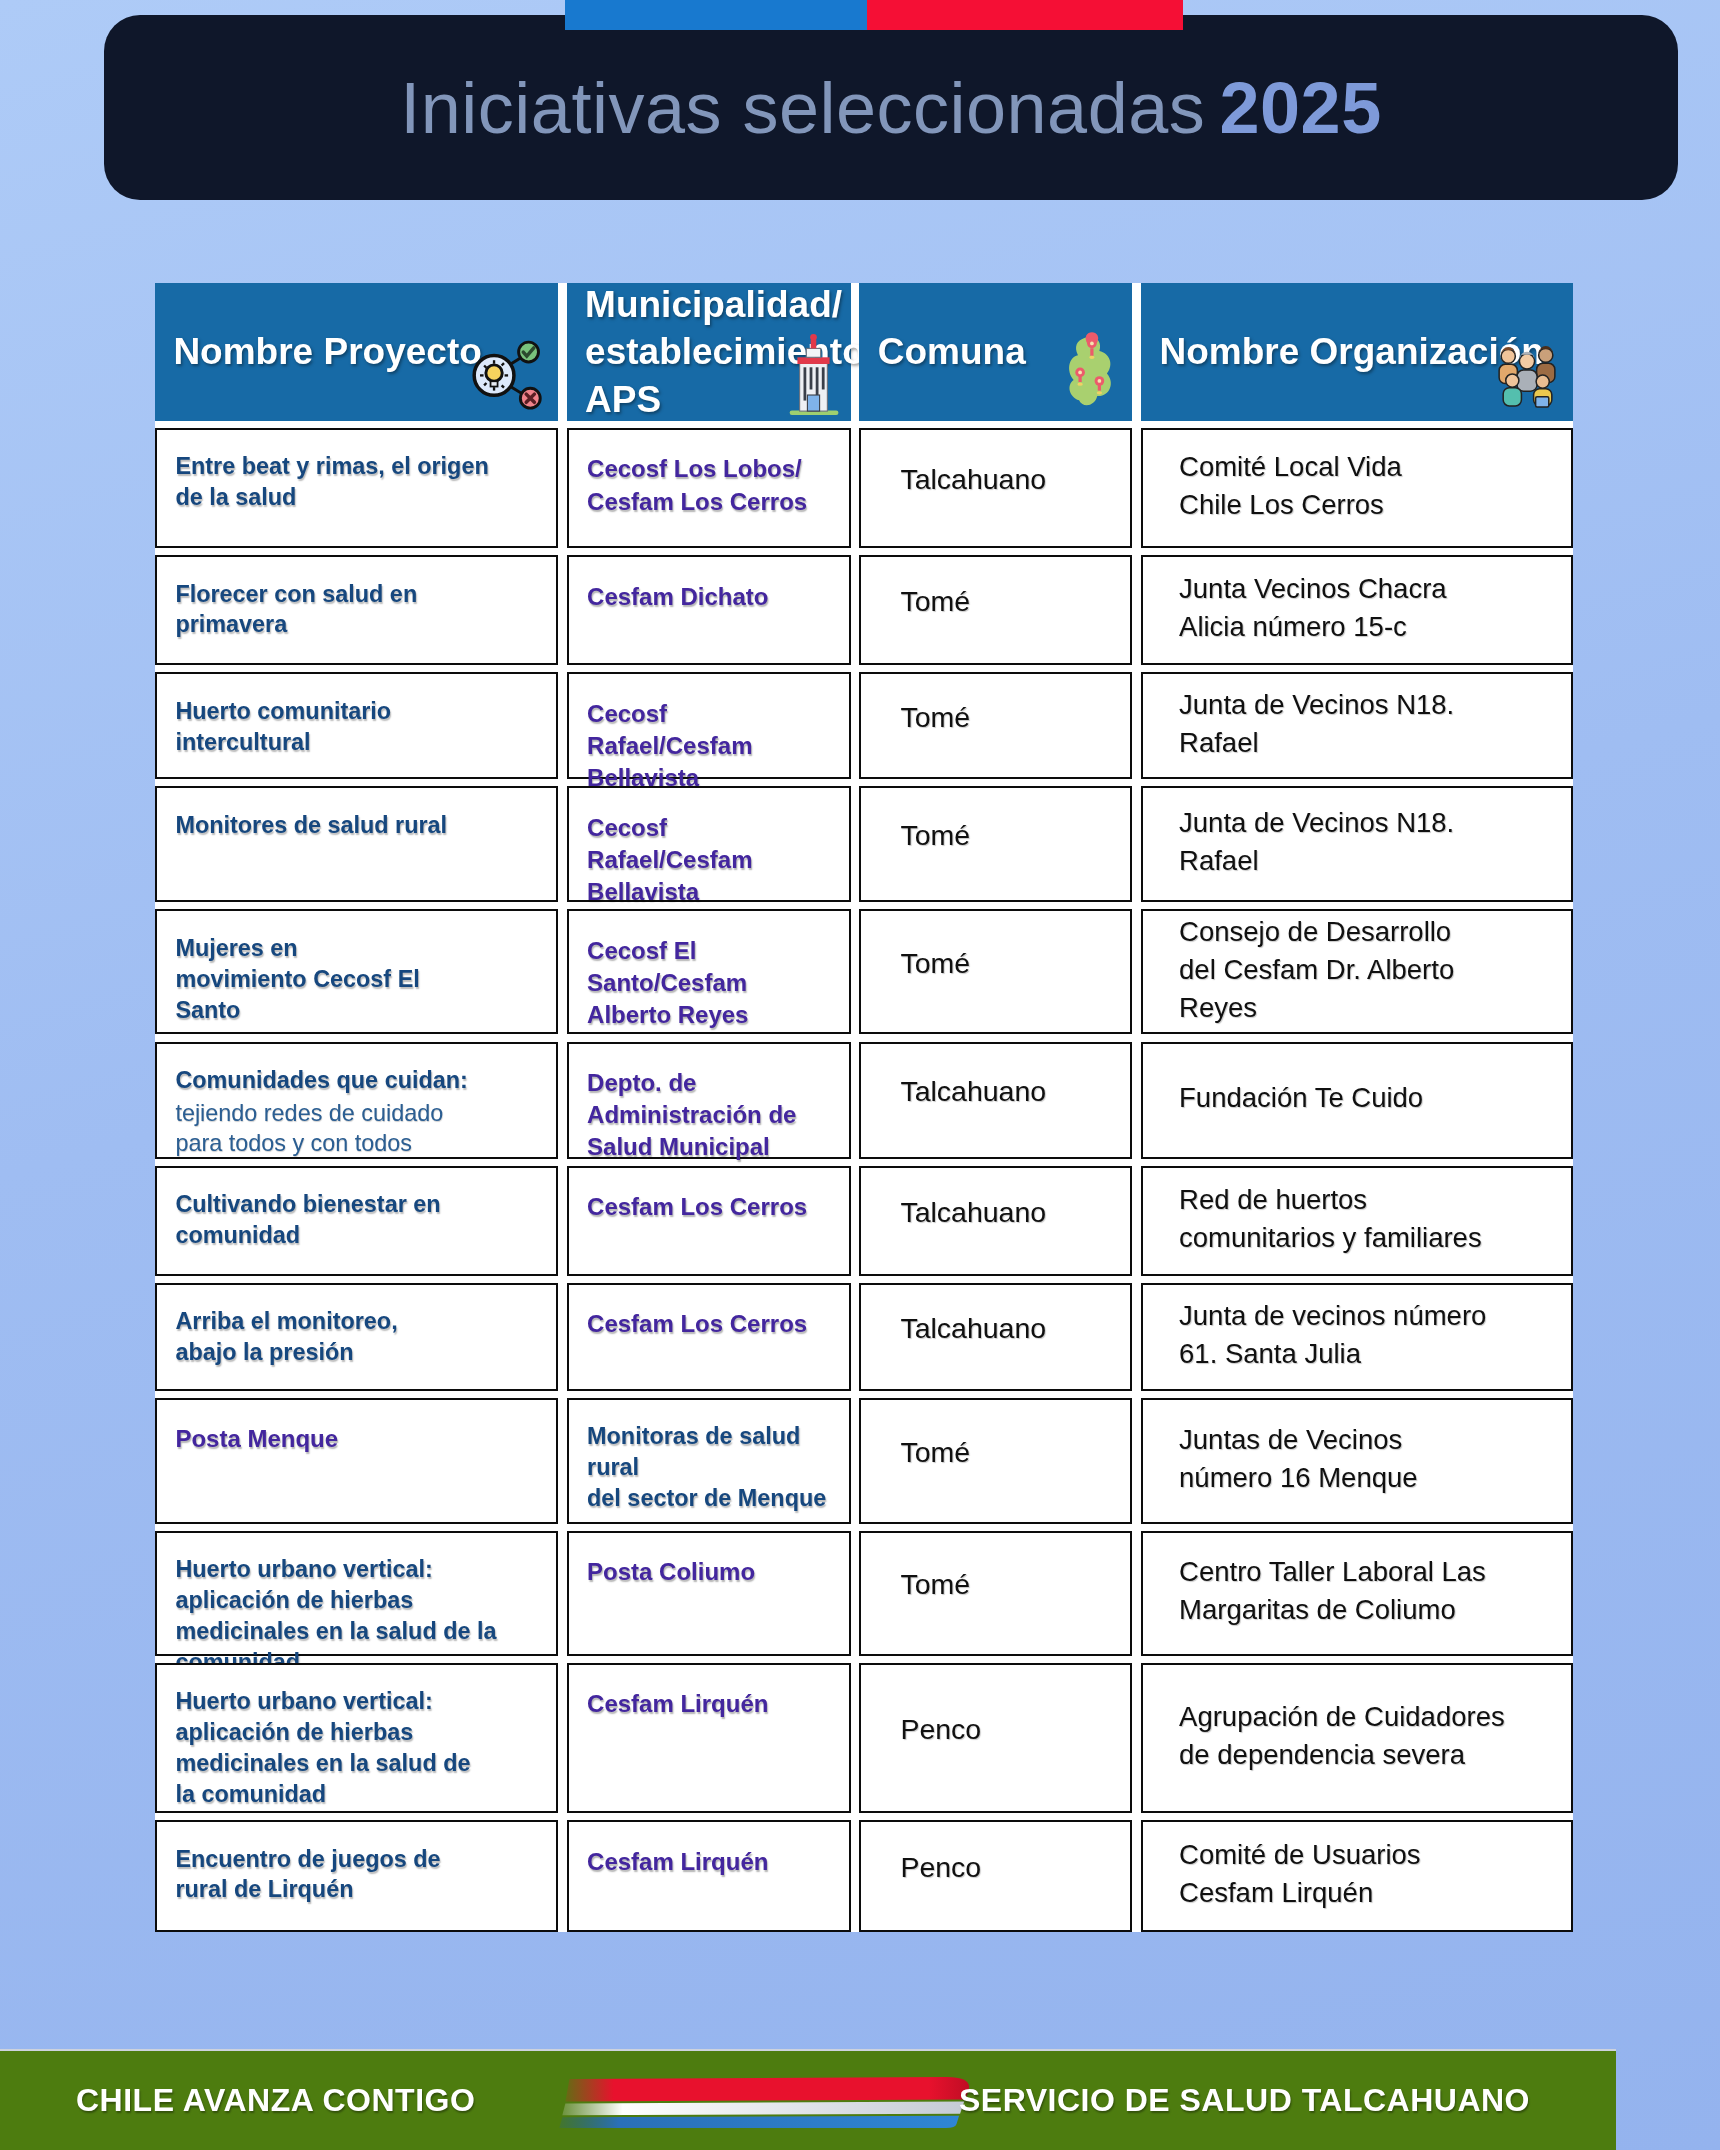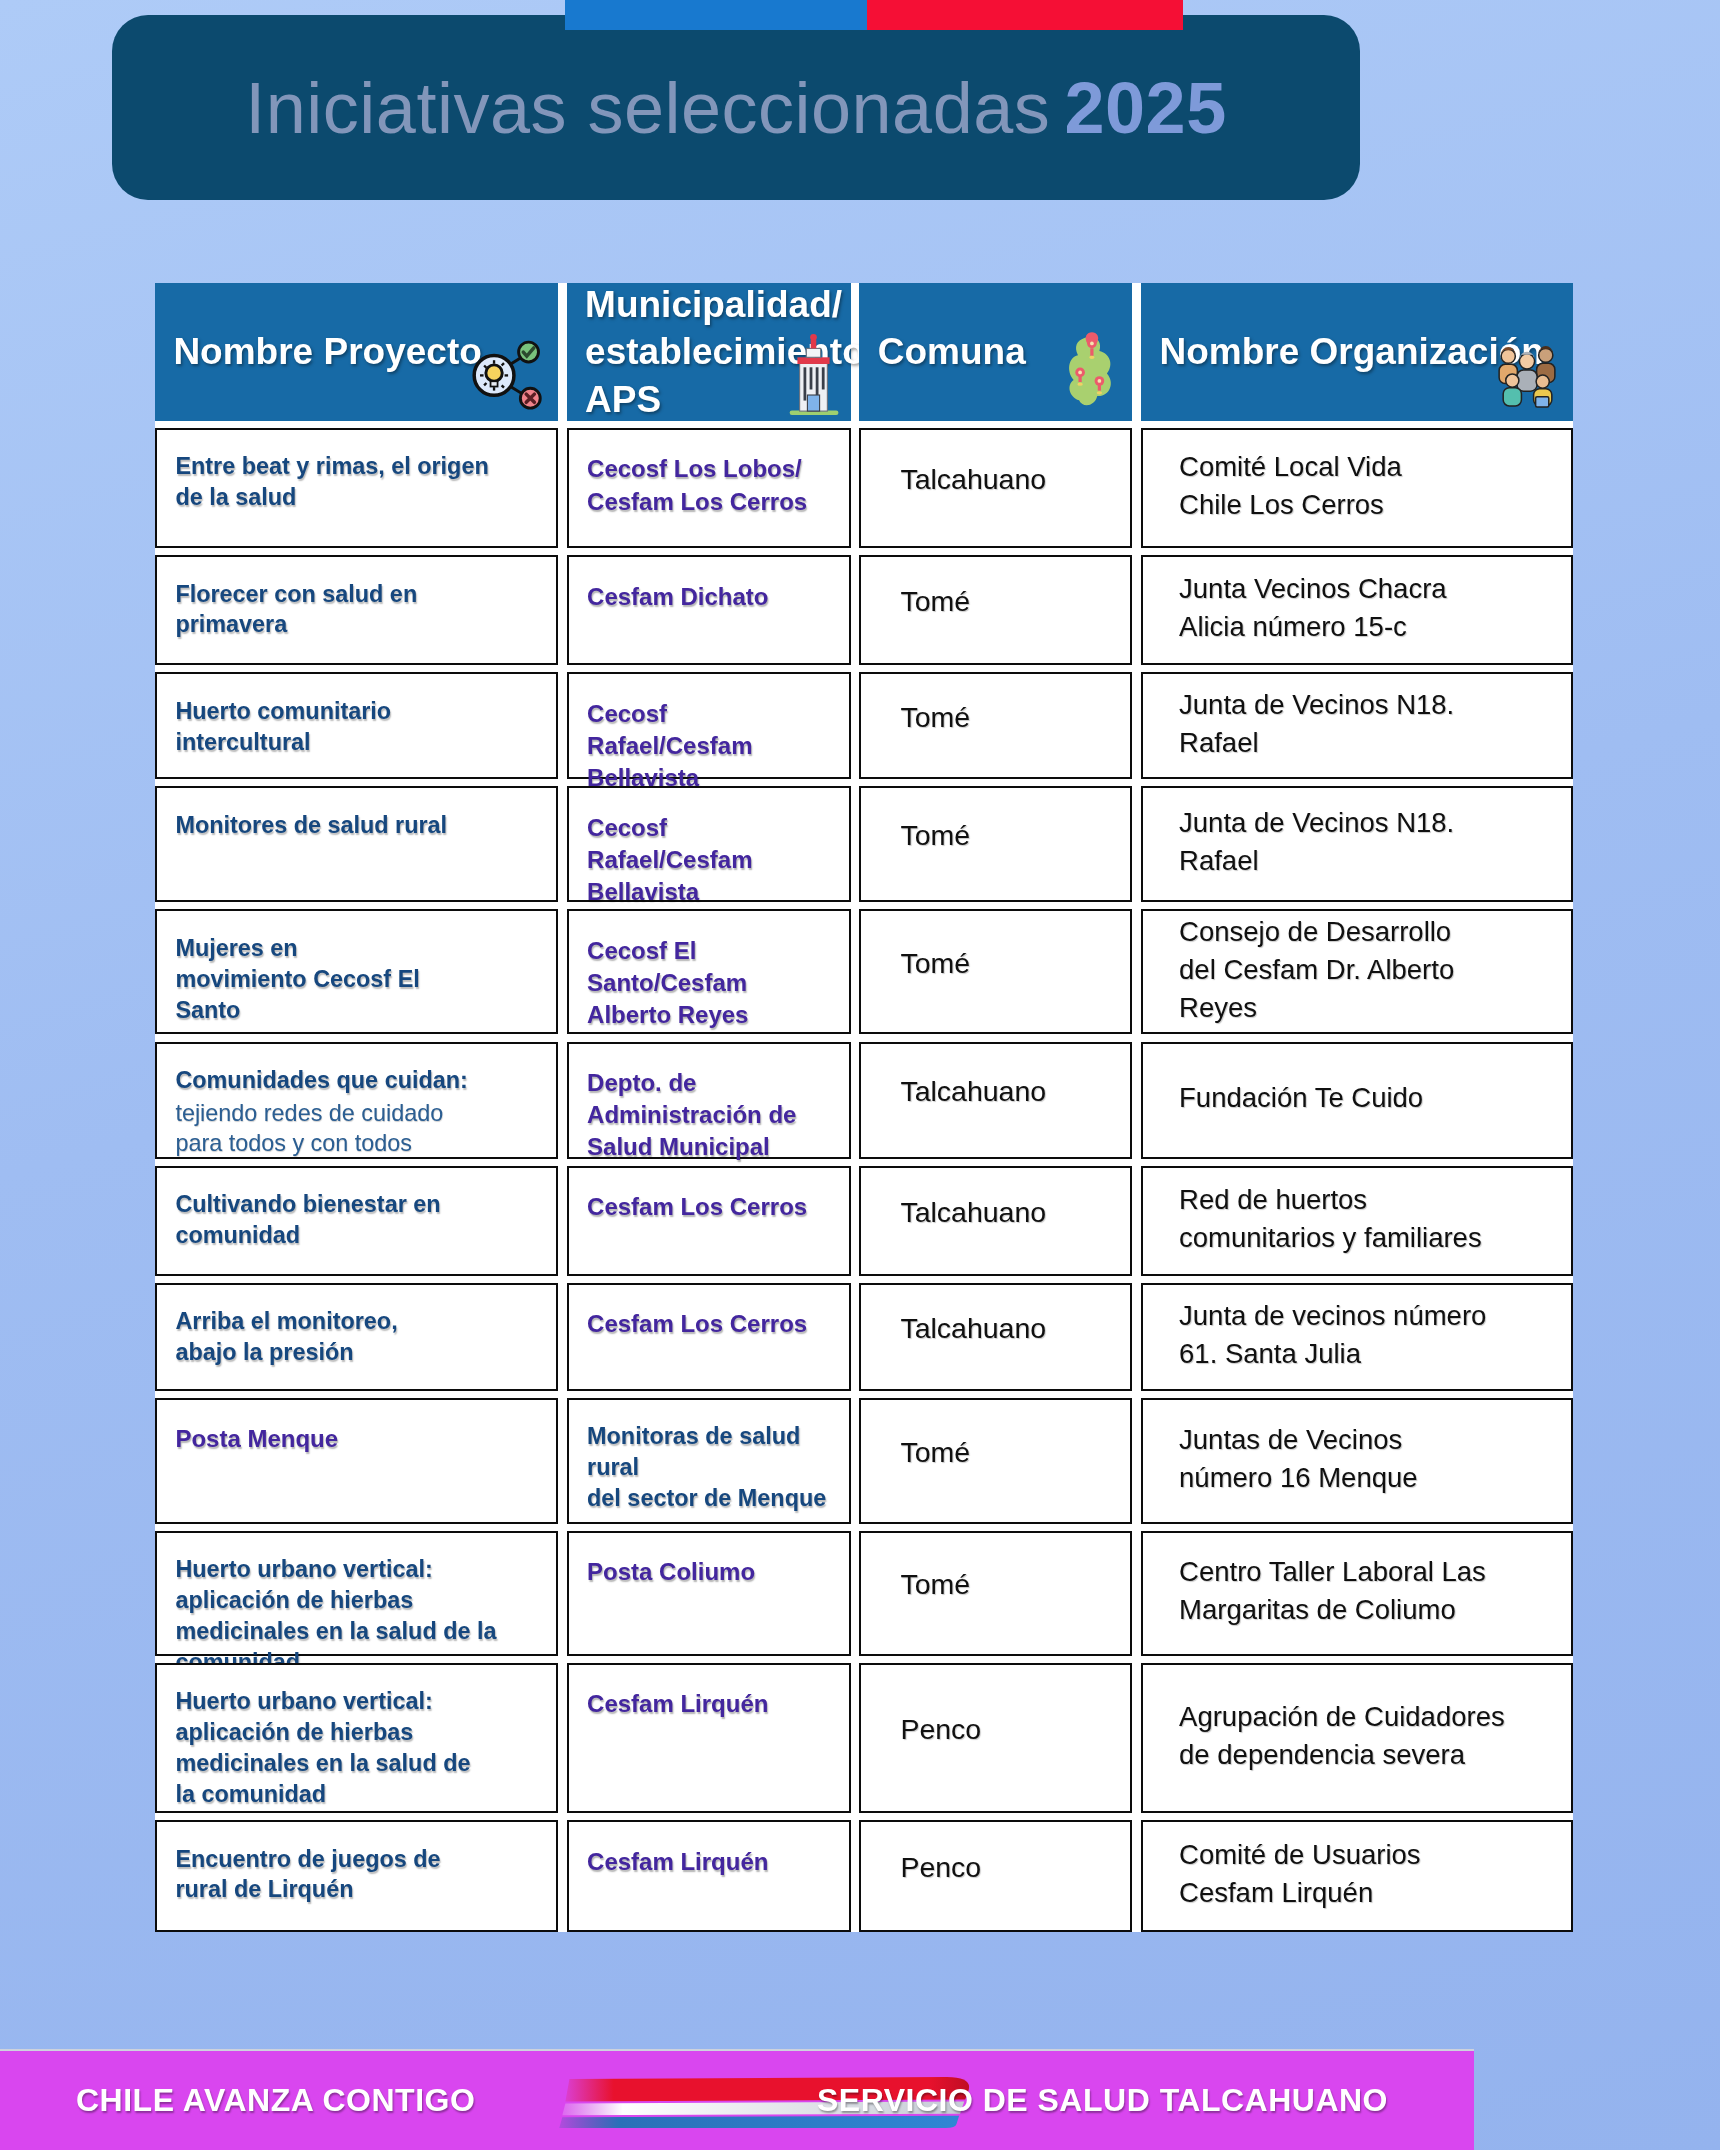--- a/index.html
+++ b/index.html
@@ -10,22 +10,22 @@
   }
   .page{position:absolute;inset:0;}
 
   
   .top-flag{position:absolute;top:0;left:565px;height:30px;display:flex;z-index:5;}
   .flag-blue{width:302px;height:30px;background:#1879cf;}
   .flag-red{width:316px;height:30px;background:#f50f35;}
 
   
   .title-card{
-    position:absolute;left:112px;top:15.3px;width:1248px;height:185px;
-    background:#0c4a6e;border-radius:36px;
+    position:absolute;left:104px;top:15.3px;width:1574px;height:185px;
+    background:#0f172a;border-radius:36px;
     display:flex;align-items:center;justify-content:center;
   }
   .title-card h1{margin:0;font-size:72px;font-weight:400;color:#8296ba;letter-spacing:0.5px;white-space:nowrap;}
   .title-card h1 .year{font-weight:800;color:#7e9ad9;margin-left:14.3px;}
 
   
   .table{
     position:absolute;left:155px;top:283px;background:#ffffff;
     display:grid;
     grid-template-columns:403px 284px 273px 432px;
@@ -55,22 +55,22 @@
             white-space:pre-line;margin-top:2px;text-shadow:0.5px 1px 1px rgba(0,0,0,.2);}
   .c2{padding:23.4px 12.2px 9.2px 18.4px;font-weight:700;font-size:24px;line-height:1.34;color:#43269e;
       white-space:pre-line;text-shadow:1px 1.5px 1.5px rgba(0,0,0,.3);}
   .c3{display:flex;align-items:center;padding:0 8.2px 17.3px 39px;font-size:28.5px;color:#101010;
       text-shadow:1px 1px 1px rgba(0,0,0,.22);}
   .c4{display:flex;align-items:center;padding:0 14.3px 4.1px 36px;font-size:27.5px;line-height:1.38;color:#101010;
       white-space:pre-line;text-shadow:1px 1px 1px rgba(0,0,0,.22);}
 
   
   .footer{
-    position:absolute;left:0;top:2049px;width:1474px;height:101px;
-    background:#d946ef;border-top:2px solid #cdd2dd;box-sizing:border-box;
+    position:absolute;left:0;top:2049px;width:1616px;height:101px;
+    background:#4d7c0f;border-top:2px solid #cdd2dd;box-sizing:border-box;
   }
   .footer .ftext{
     position:absolute;top:0;height:100%;display:flex;align-items:center;
     color:#fff;font-weight:700;font-size:32px;letter-spacing:0.5px;white-space:nowrap;
     text-shadow:1px 1.5px 2px rgba(0,0,0,.35);
   }
   .footer .left{left:76px;}
   .footer .right{right:86px;}
   .footer .flogo{position:absolute;left:554px;top:25.5px;}
 </style>

